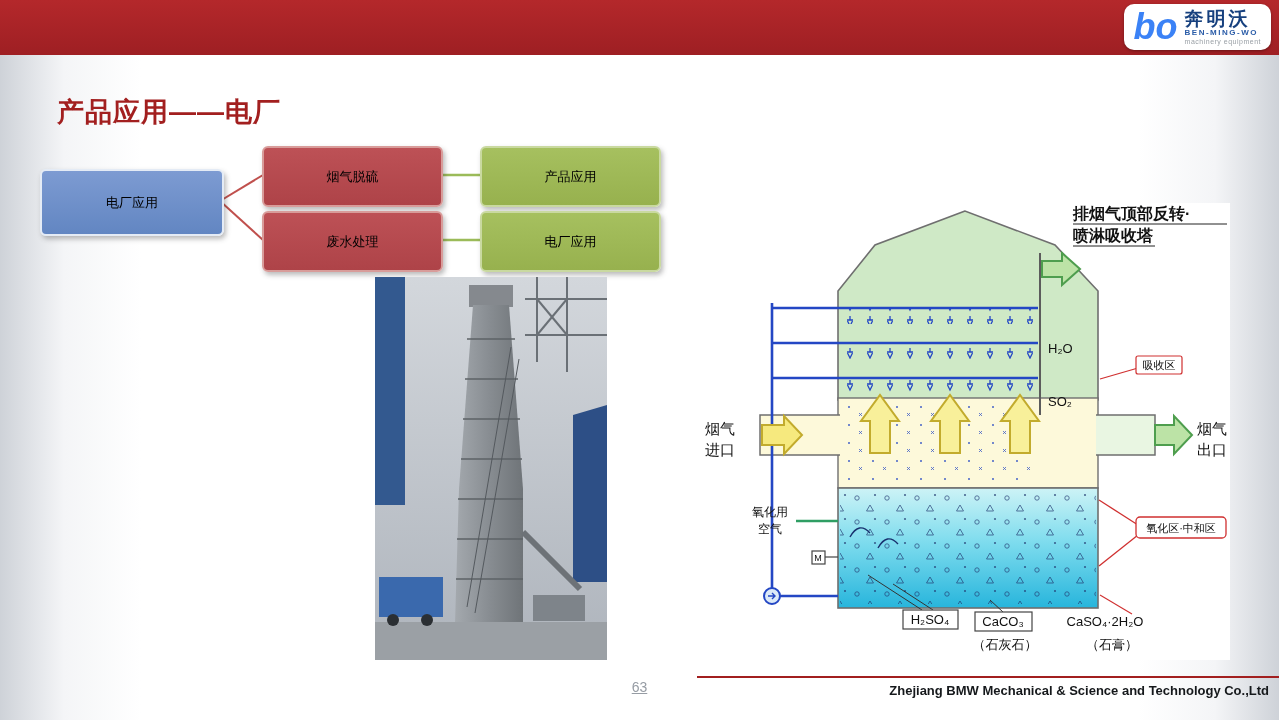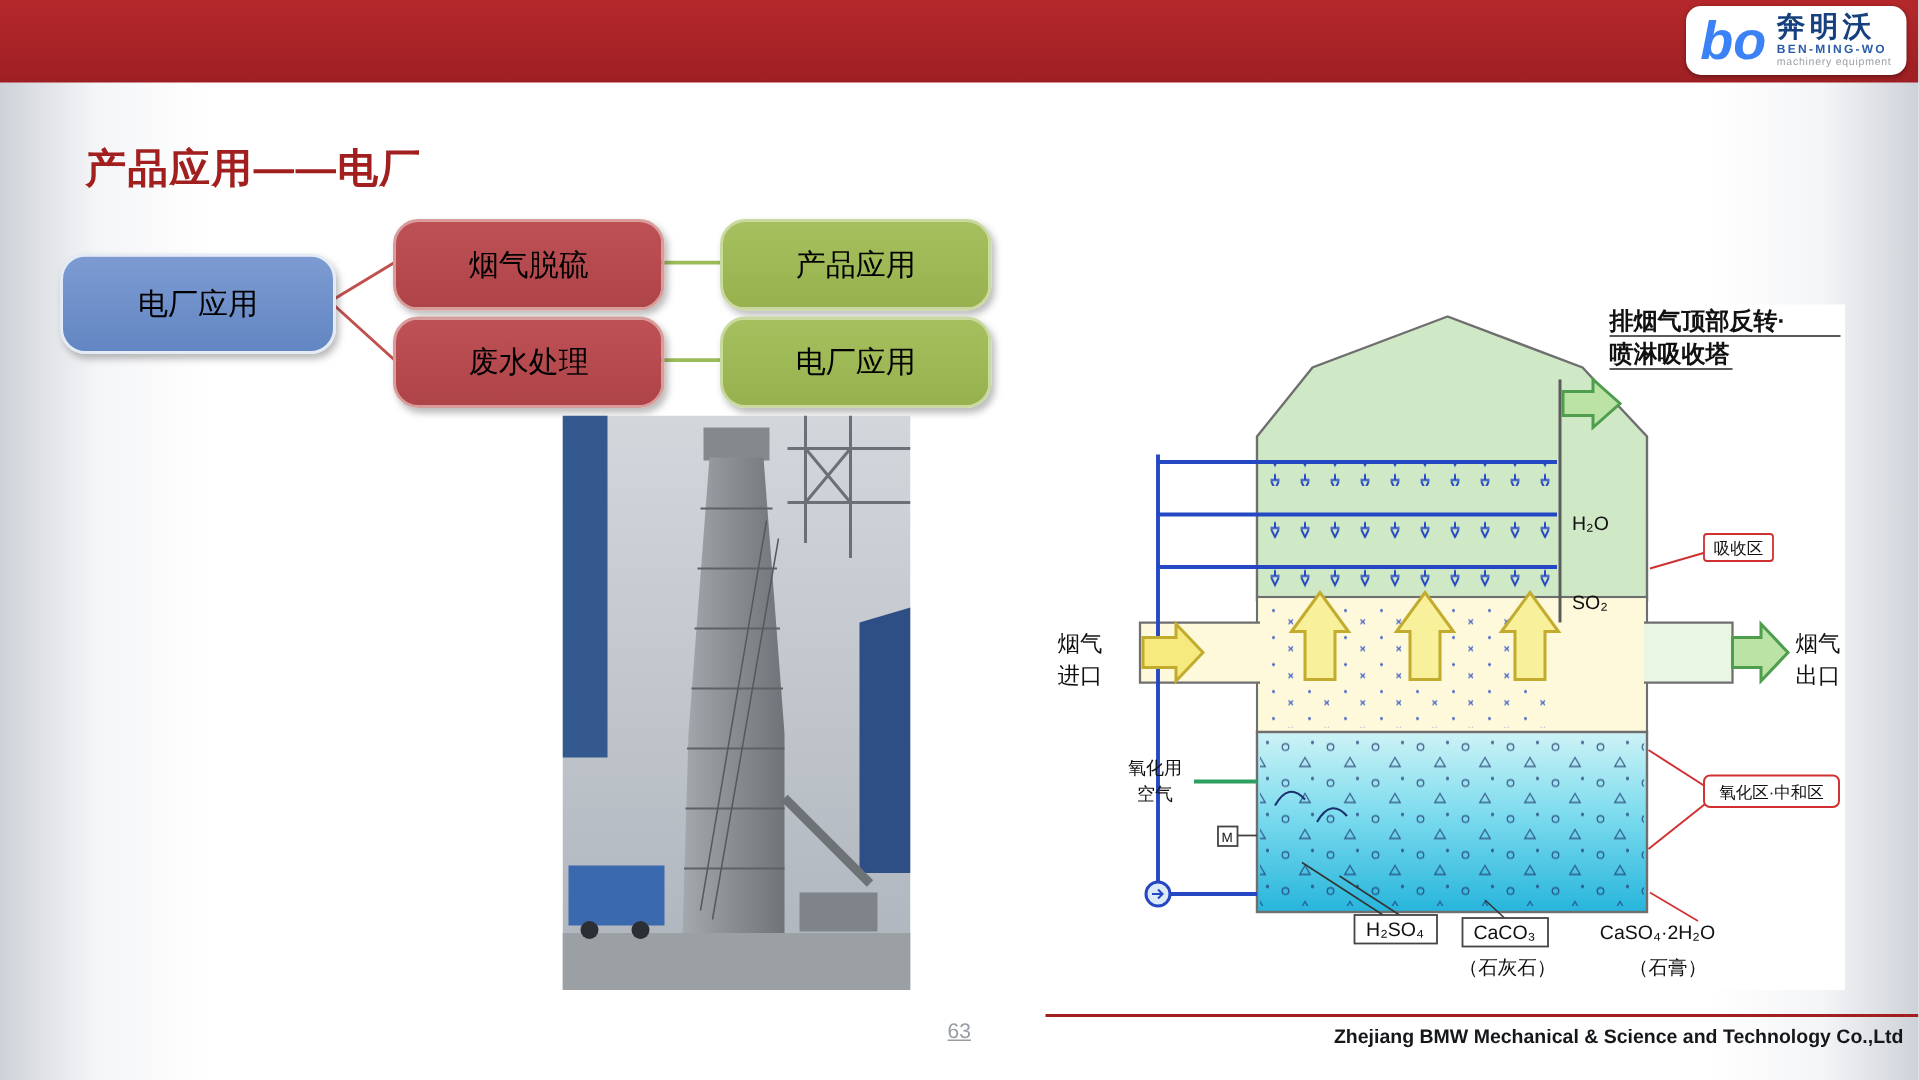--- a/index.html
+++ b/index.html
@@ -12,22 +12,22 @@
     display:flex;align-items:center;padding:0 10px;gap:7px;box-shadow:0 1px 3px rgba(0,0,0,.35);}
   .logo-mark{font-size:36px;font-weight:bold;font-style:italic;color:#3b82f6;line-height:.9;}
   .logo-col{display:flex;flex-direction:column;line-height:1.12;}
   .logo-cn{font-size:19px;font-weight:bold;color:#16407e;letter-spacing:3px;}
   .logo-en{font-size:8px;font-weight:bold;color:#2a5ca8;letter-spacing:1.5px;}
   .logo-tag{font-size:7px;color:#9aa0a6;letter-spacing:.5px;}
   
   .slide-title{position:absolute;left:41px;top:78px;margin:16px;font-size:27px;font-weight:bold;
     color:#a21f1f;letter-spacing:1px;z-index:2;}
   
-  .box{position:absolute;display:flex;align-items:center;justify-content:center;font-size:20px;
-    color:#000;border-radius:17px;box-shadow:2px 3px 5px rgba(60,60,60,.35);z-index:2;}
+  .box{position:absolute;display:flex;align-items:center;justify-content:center;font-size:13px;
+    color:#000;border-radius:6px;box-shadow:2px 3px 5px rgba(60,60,60,.35);z-index:2;}
   .box-root{left:40px;top:169px;width:180px;height:63px;
     background:linear-gradient(180deg,#7d9bd2,#6286c2);border:2px solid #e4ebf5;}
   .box-mid{left:262px;width:177px;height:57px;
     background:linear-gradient(180deg,#bd5156,#ae4348);border:2px solid #d89c9a;}
   .box-leaf{left:480px;width:177px;height:57px;
     background:linear-gradient(180deg,#a6c05f,#97b14e);border:2px solid #c9d9a0;}
   .connectors{position:absolute;left:0;top:0;width:1279px;height:720px;z-index:1;pointer-events:none;}
   
   .formulas{position:absolute;left:40px;top:348px;font-size:31px;color:#0d0d0d;line-height:1.25;
     letter-spacing:.5px;z-index:2;}

